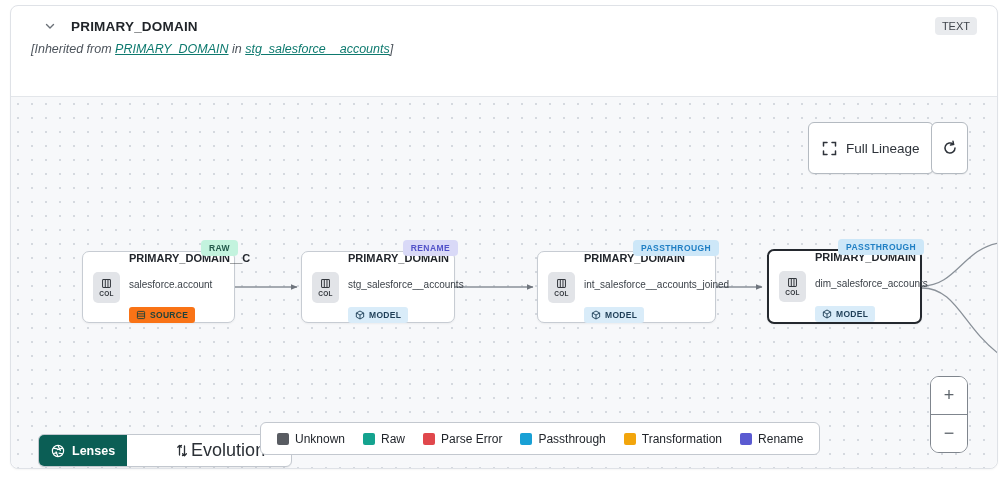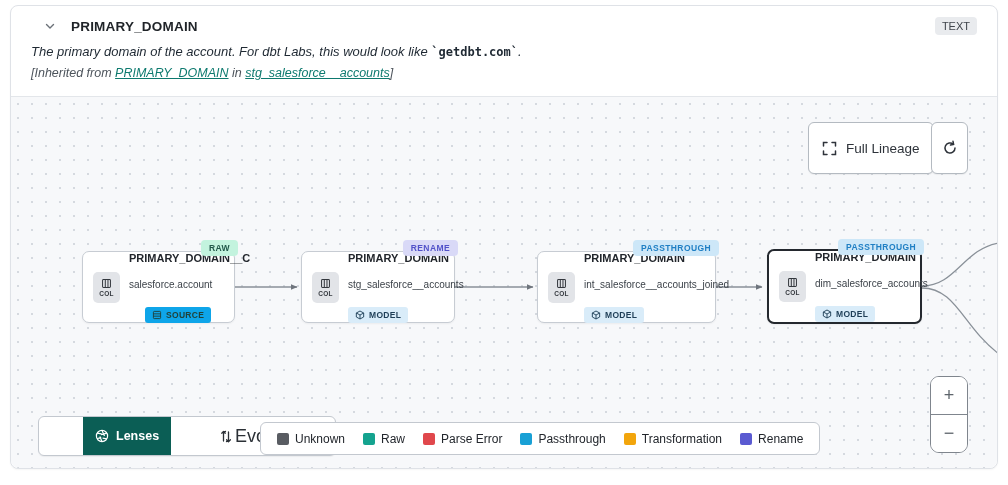--- a/index.html
+++ b/index.html
@@ -48,23 +48,23 @@
     padding:3px 7px; border-radius:3px; font-size:8.5px; font-weight:bold;
     letter-spacing:.3px; margin-top:2px; }
   
   .zoom-ctl { position:absolute; left:919px; top:279px; width:38px; height:77px;
     background:#fff; border:1px solid #7f858d; border-radius:9px; display:flex;
     flex-direction:column; overflow:hidden; }
   .zoom-btn { flex:1; display:flex; align-items:center; justify-content:center;
     font-size:18px; color:#5d646b; cursor:pointer; background:#fff; border:none; }
   .zoom-btn:first-child { border-bottom:1px solid #7f858d; }
   
-  .lens-pill { position:absolute; left:27px; top:319px; height:40px; display:flex;
+  .lens-pill { position:absolute; left:27px; top:337px; height:33px; display:flex;
     border:1px solid #c3c8cf; border-radius:6px; overflow:hidden; background:#fff;
-    box-shadow:0 1px 1px rgba(0,0,0,.05);padding-left:44px; }
+    box-shadow:0 1px 1px rgba(0,0,0,.05); }
   .lenses-btn { display:flex; align-items:center; gap:7px; background:#0b5e55; color:#fff;
     padding:0 12px; font-size:12.5px; font-weight:bold; cursor:pointer; }
   .lens-select { display:flex; align-items:center; gap:2px; padding:0 13px; font-size:18px;
     color:#2b3036; cursor:pointer;margin-left:35px; }
   .legend { position:absolute; left:233px; top:325px; height:33px; display:flex;
     align-items:center; gap:18px; padding:0 16px; background:#fff;
     border:1px solid #c3c8cf; border-radius:6px; font-size:12px; color:#22262c;margin-left:16px; }
   .legend-item { display:flex; align-items:center; gap:6px; white-space:nowrap; }
   .swatch { width:12px; height:12px; border-radius:2px; flex:none; }
 </style>
@@ -77,21 +77,20 @@
     <div class="title-row">
       <button class="chev-btn">
         <svg width="12" height="12" viewBox="0 0 12 12">
             <polyline points="2.5,4.5 6,8 9.5,4.5" fill="none" stroke="currentColor" stroke-width="1.4" stroke-linecap="round" stroke-linejoin="round"></polyline>
           </svg>
       </button>
       <span class="page-title">PRIMARY_DOMAIN</span>
       <span class="spacer"></span>
       <span class="type-badge">TEXT</span>
     </div>
-    <div class="desc"><span>The primary domain of the account. For dbt Labs, this would look like </span><code>`getdbt.com`</code><span>.</span></div>
     <div class="inherited"><span>[Inherited from </span><a>PRIMARY_DOMAIN</a><span> in </span><a>stg_salesforce__accounts</a><span>]</span></div>
   </div>
 
   <div class="canvas">
 
     <svg class="edges" viewBox="0 0 988 374">
       <defs>
         <marker id="arrow" markerWidth="9" markerHeight="8" refX="6.5" refY="3" orient="auto" markerUnits="userSpaceOnUse">
           <path d="M0,0 L7,3 L0,6 z" fill="#6f757d"></path>
         </marker>
@@ -125,21 +124,21 @@
         <svg width="11" height="11" viewBox="0 0 12 12" fill="none" stroke="#34383e" stroke-width="1.1">
             <rect x="1.7" y="1.7" width="8.6" height="8.6" rx="1"></rect>
             <line x1="4.7" y1="1.7" x2="4.7" y2="10.3"></line>
             <line x1="7.6" y1="1.7" x2="7.6" y2="10.3"></line>
           </svg>
         <span>COL</span>
       </span>
       <span class="node-text">
         <span class="node-title">PRIMARY_DOMAIN__C</span>
         <span class="node-subtitle">salesforce.account</span>
-        <span class="kind-badge" style="background: #0ea5e9; color: rgb(33, 66, 58); margin-left: 16px;">
+        <span class="kind-badge" style="background: #f97316; color: rgb(33, 66, 58);">
           <svg width="10" height="10" viewBox="0 0 12 12" fill="none" stroke="currentColor" stroke-width="1.1">
               <rect x="1.7" y="1.7" width="8.6" height="8.6" rx="1"></rect>
               <line x1="1.7" y1="4.6" x2="10.3" y2="4.6"></line>
               <line x1="1.7" y1="7.4" x2="10.3" y2="7.4"></line>
             </svg>
           <span>SOURCE</span>
         </span>
       </span>
     </div>
 

